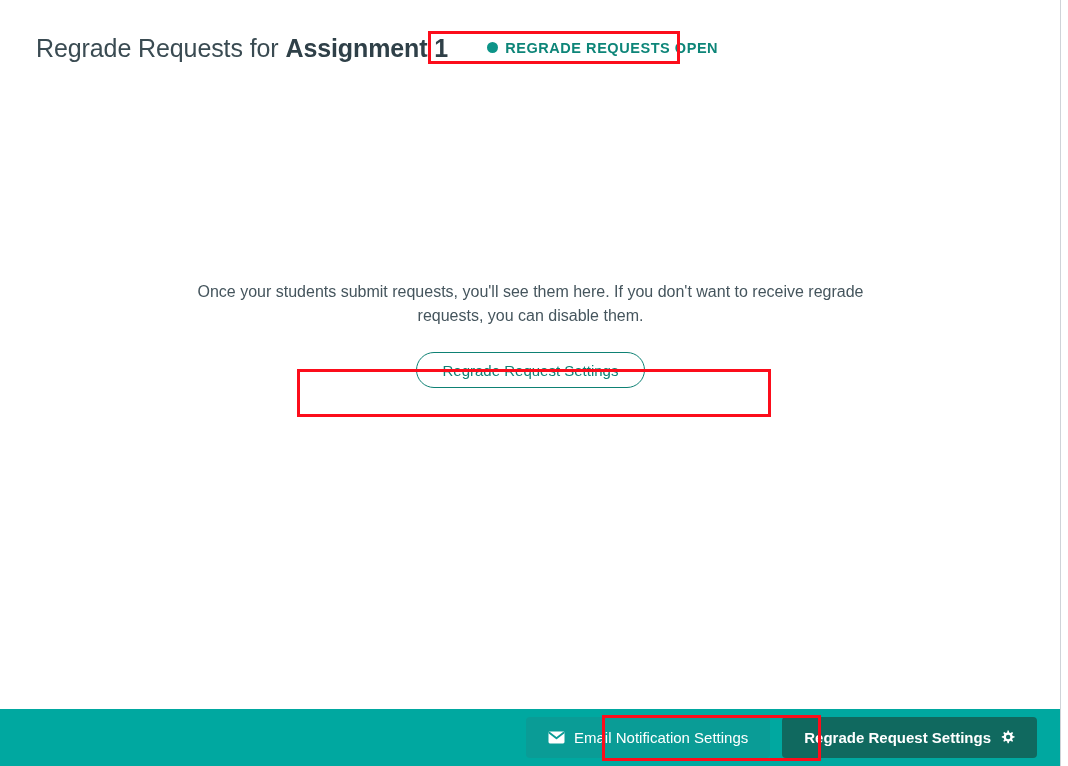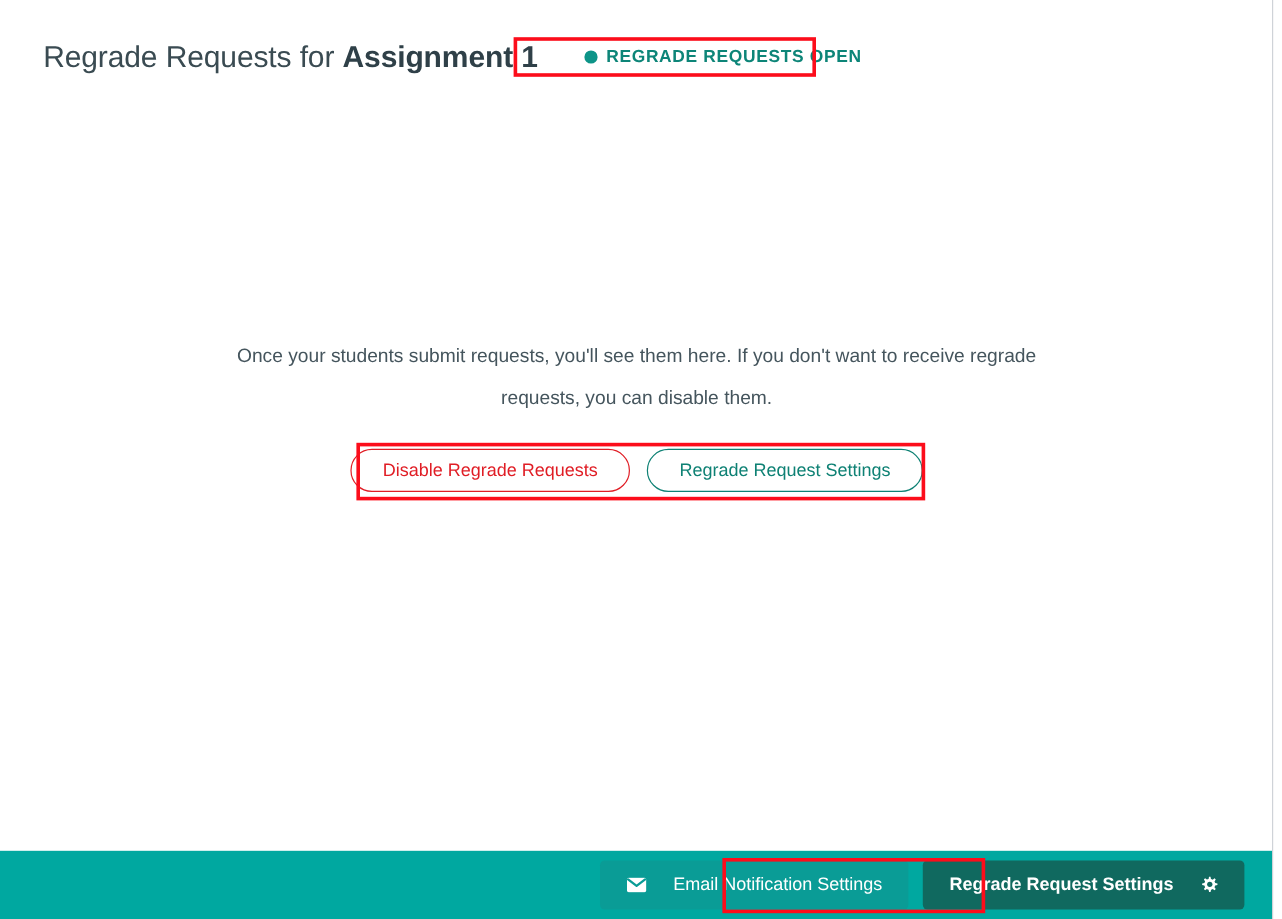--- a/index.html
+++ b/index.html
@@ -132,21 +132,21 @@
   }
   #empty-title {
     font-size: 17.5px;
     font-weight: 700;
     color: #3c4c54;
     margin: 0 0 11px 0;
     letter-spacing: -0.1px;
   }
   #empty-desc {
     font-size: 16px;
-    line-height: 35px;
+    line-height: 24px;
     color: #45555d;
     width: 672px;
     margin: 0 auto;
     font-weight: 400;
   }
 
   #empty-actions {
     margin-top: 24px;
     display: flex;
     justify-content: center;
@@ -191,21 +191,21 @@
     align-items: center;
     justify-content: flex-end;
     padding-right: 24px;
     box-sizing: border-box;
     gap: 12px;
   }
   .footer-btn {
     display: inline-flex;
     align-items: center;
     justify-content: center;
-    gap: 22px;
+    gap: 9px;
     height: 41px;
     padding: 0 22px;
     border-radius: 4px;
     border: none;
     color: #ffffff;
     font-family: "Liberation Sans", sans-serif;
     font-size: 15px;
     cursor: pointer;
     white-space: nowrap;
     box-sizing: border-box;
@@ -243,21 +243,20 @@
     </div>
   </div>
 
   <div class="annot" style="left:428px; top:31px; width:252px; height:33px;"></div>
 
 
   <div id="empty-state">
     <div id="empty-desc">Once your students submit requests, you'll see them here. If you don't want to receive regrade requests, you can disable them.</div>
 
     <div id="empty-actions">
-      <div class="pill-btn" id="disable-regrade-btn">Disable Regrade Requests</div>
       <div class="pill-btn" id="regrade-settings-btn">Regrade Request Settings</div>
     </div>
   </div>
 
   <div class="annot" style="left:297px; top:369px; width:474px; height:48px;"></div>
 
   <div id="footer">
 
     <div class="footer-btn" id="email-notification-btn">
       <span class="f-icon">

